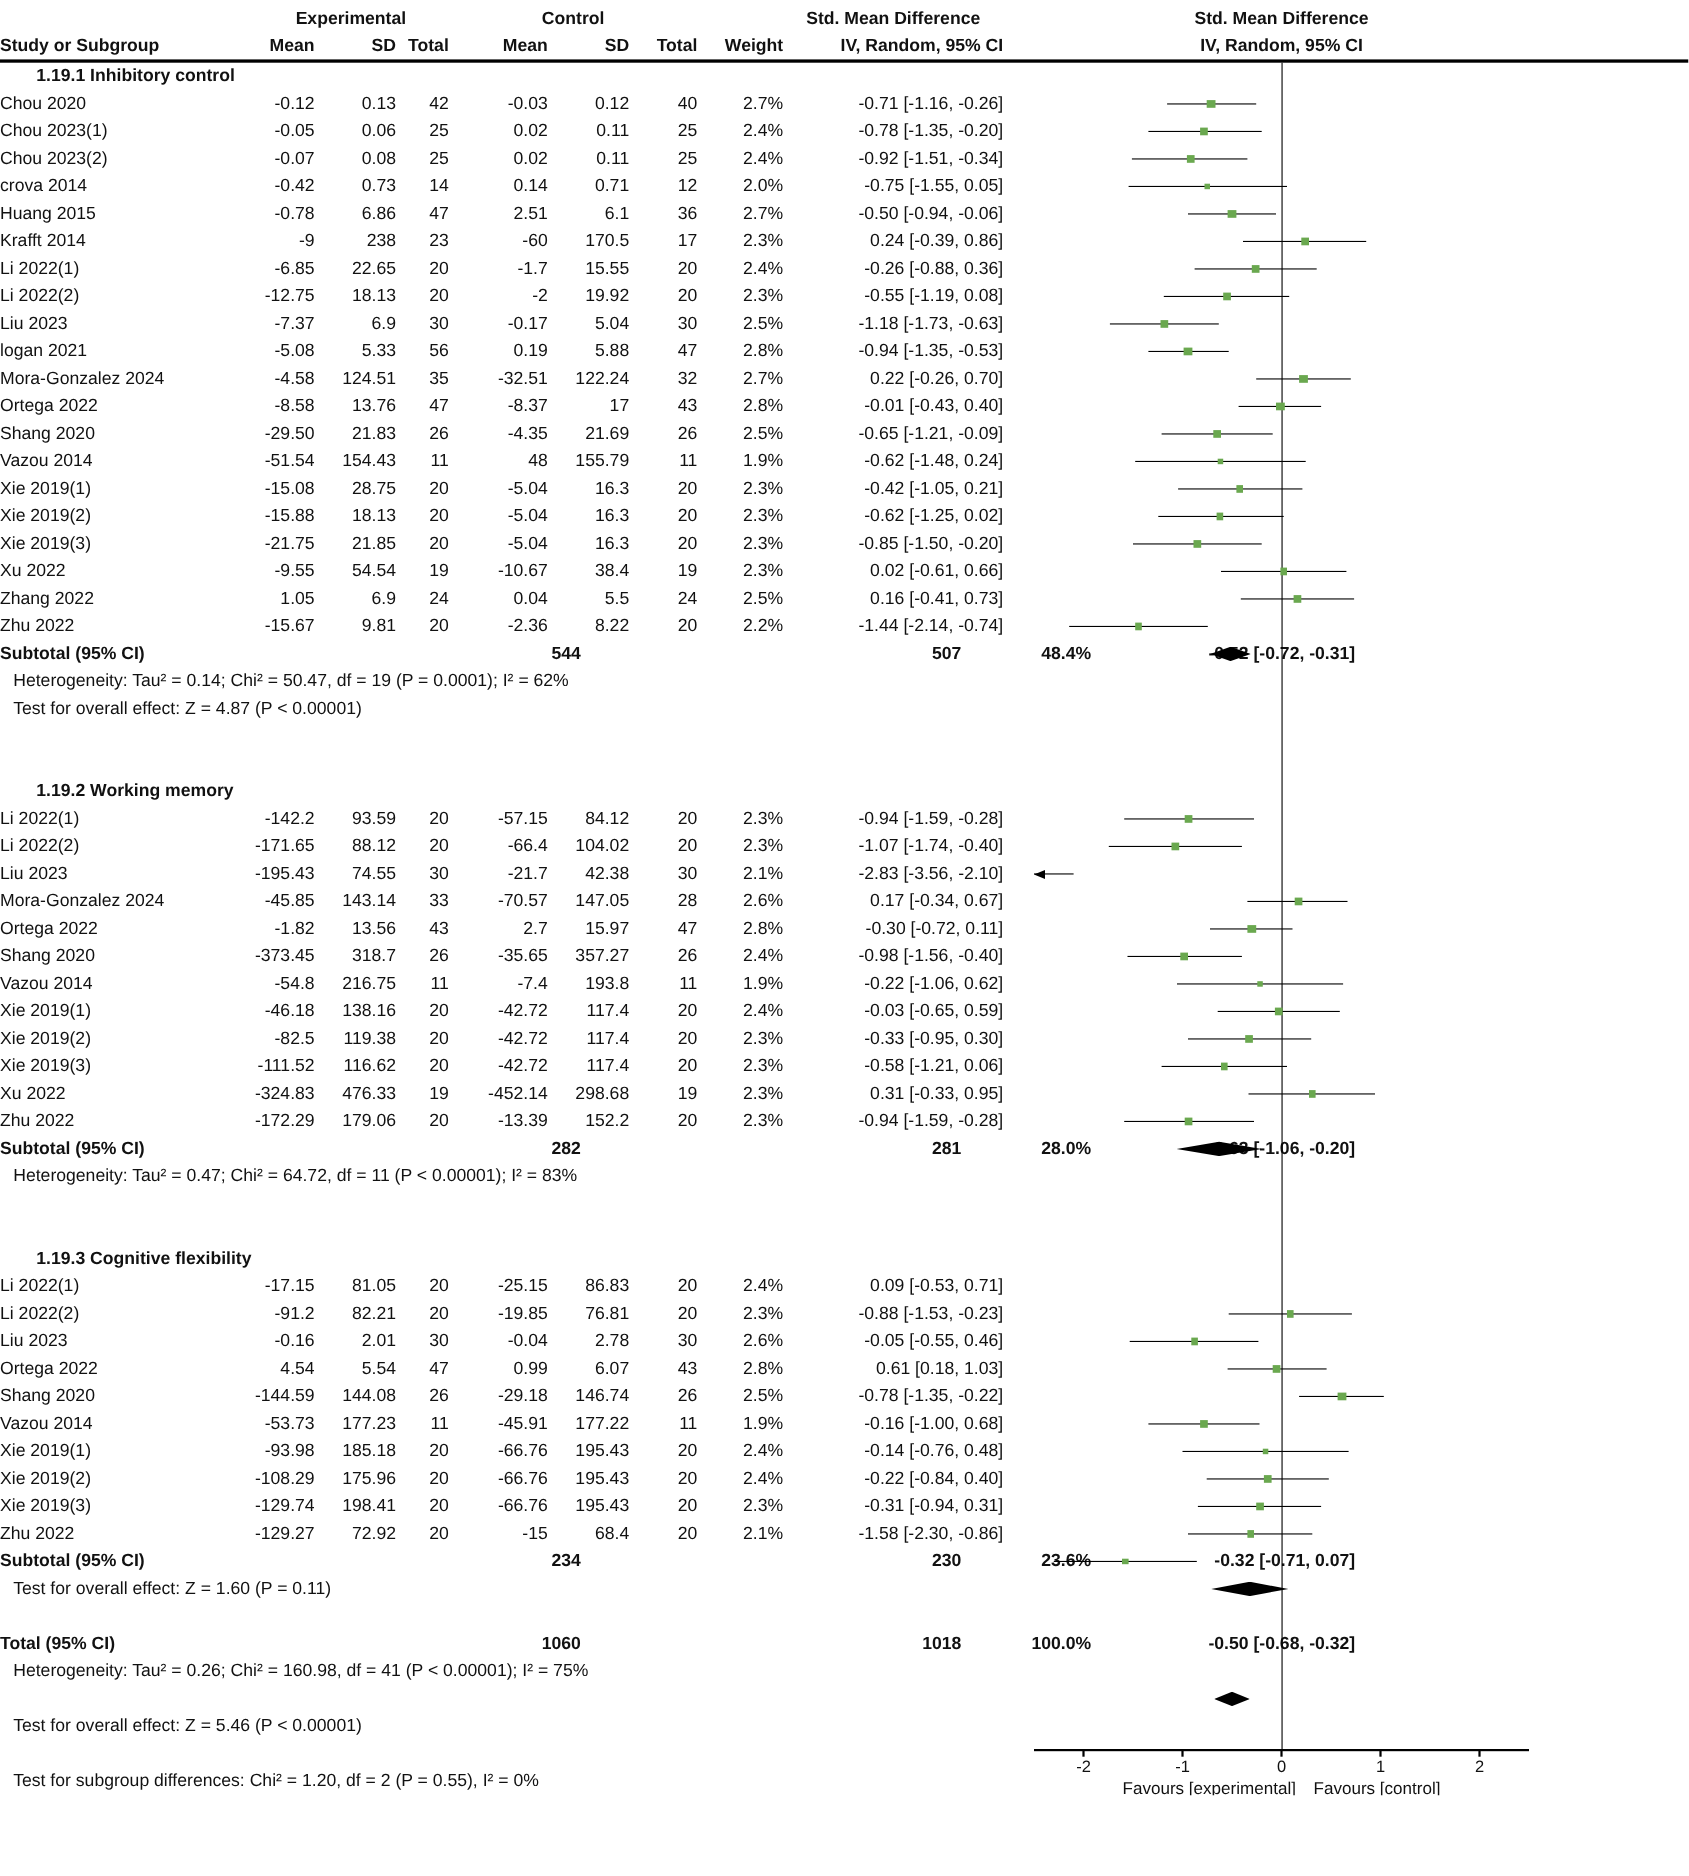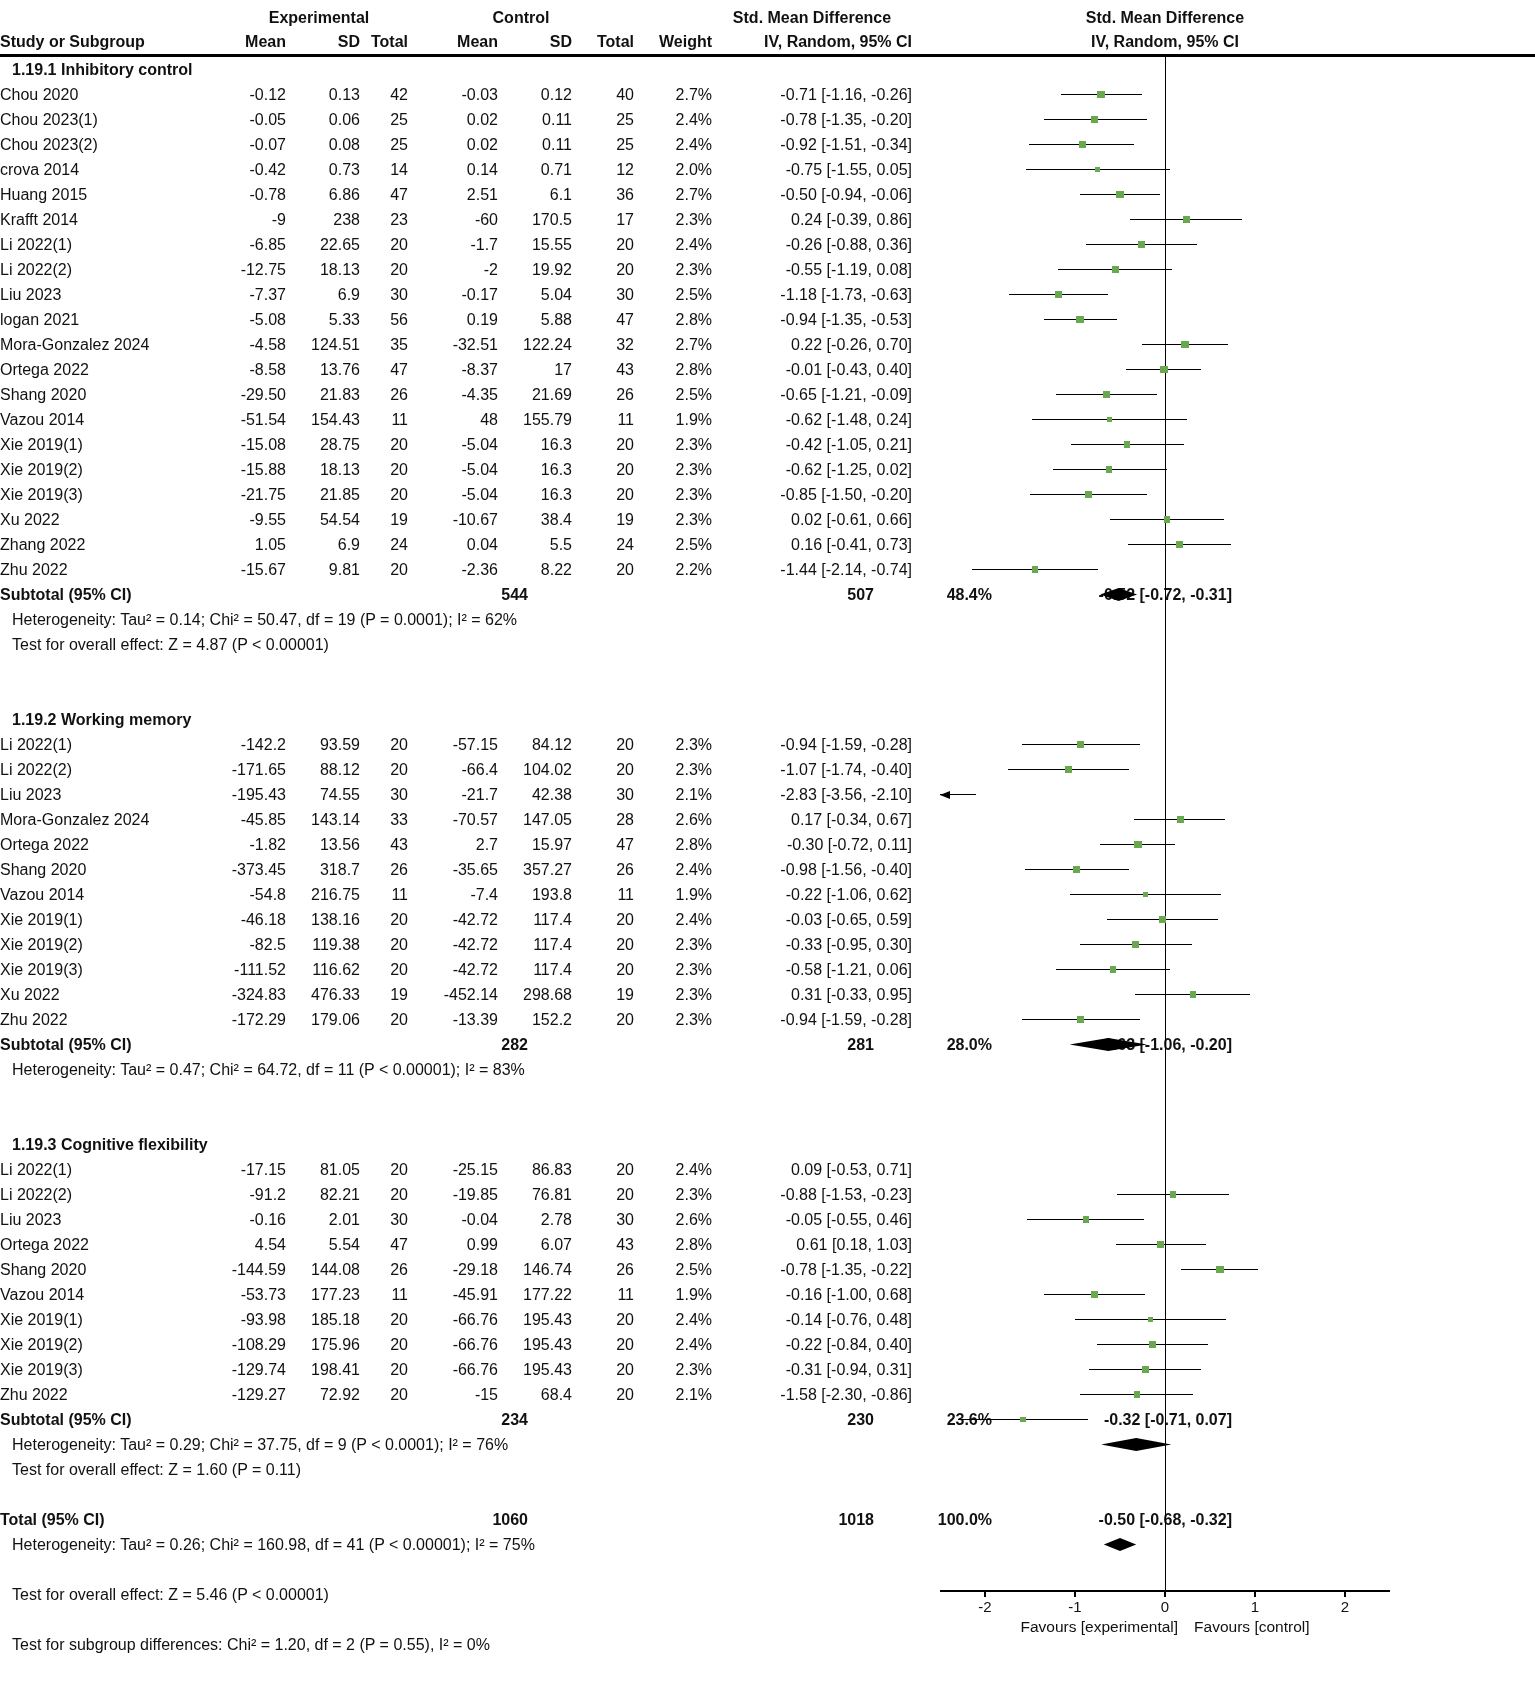--- a/index.html
+++ b/index.html
@@ -17,21 +17,21 @@
   .c-mc  { width:90px; text-align:right; }
   .c-sdc { width:74px; text-align:right; }
   .c-nc  { width:62px; text-align:right; }
   .c-w   { width:78px; text-align:right; }
   .c-ci  { width:200px; text-align:right; }
   .c-plot{ width:450px; margin-left:28px; text-align:center; }
   .grp-exp { width:178px; text-align:center; }
   .grp-ctl { width:226px; text-align:center; }
   .hdr-ci-center { text-align:center; }
   .c-full { padding-left:12px; white-space:nowrap; }
-  .row-group .c-full { font-weight:bold; }
+  .row-group .c-full { font-weight:bold;margin-left:21px; }
   .row-subtotal, .row-total { font-weight:bold;gap:40px; }
   .plot-overlay { position:absolute; left:940px; top:0; width:450px; pointer-events:none; }
   .zero-line { position:absolute; width:1px; background:#000; top:0; }
   .ci-line { position:absolute; height:1.5px; background:#000; }
   .marker { position:absolute; background:#6aa84f; }
   .diamond { position:absolute; background:#000; clip-path:polygon(0 50%,50% 0,100% 50%,50% 100%); }
   .axis-line { position:absolute; height:1.5px; background:#000; left:0; }
   .tick { position:absolute; width:1.5px; height:7px; background:#000; }
   .tick-label { position:absolute; transform:translateX(-50%); font-size:15px; line-height:16px; }
   .favours { position:absolute; width:100%; display:flex; justify-content:center; gap:16px; font-size:15.5px; line-height:18px; }
@@ -681,23 +681,20 @@
         <div class="c c-me"></div>
         <div class="c c-sde"></div>
         <div class="c c-ne">234</div>
         <div class="c c-mc"></div>
         <div class="c c-sdc"></div>
         <div class="c c-nc">230</div>
         <div class="c c-w">23.6%</div>
         <div class="c c-ci">-0.32 [-0.71, 0.07]</div>
       </div>
       <div class="row row-text">
-        <div class="c c-full">Heterogeneity: Tau² = 0.29; Chi² = 37.75, df = 9 (P &lt; 0.0001); I² = 76%</div>
-      </div>
-      <div class="row row-text">
         <div class="c c-full">Test for overall effect: Z = 1.60 (P = 0.11)</div>
       </div>
       <div class="row row-blank"></div>
       <div class="row row-total">
         <div class="c c-study">Total (95% CI)</div>
         <div class="c c-me"></div>
         <div class="c c-sde"></div>
         <div class="c c-ne">1060</div>
         <div class="c c-mc"></div>
         <div class="c c-sdc"></div>

